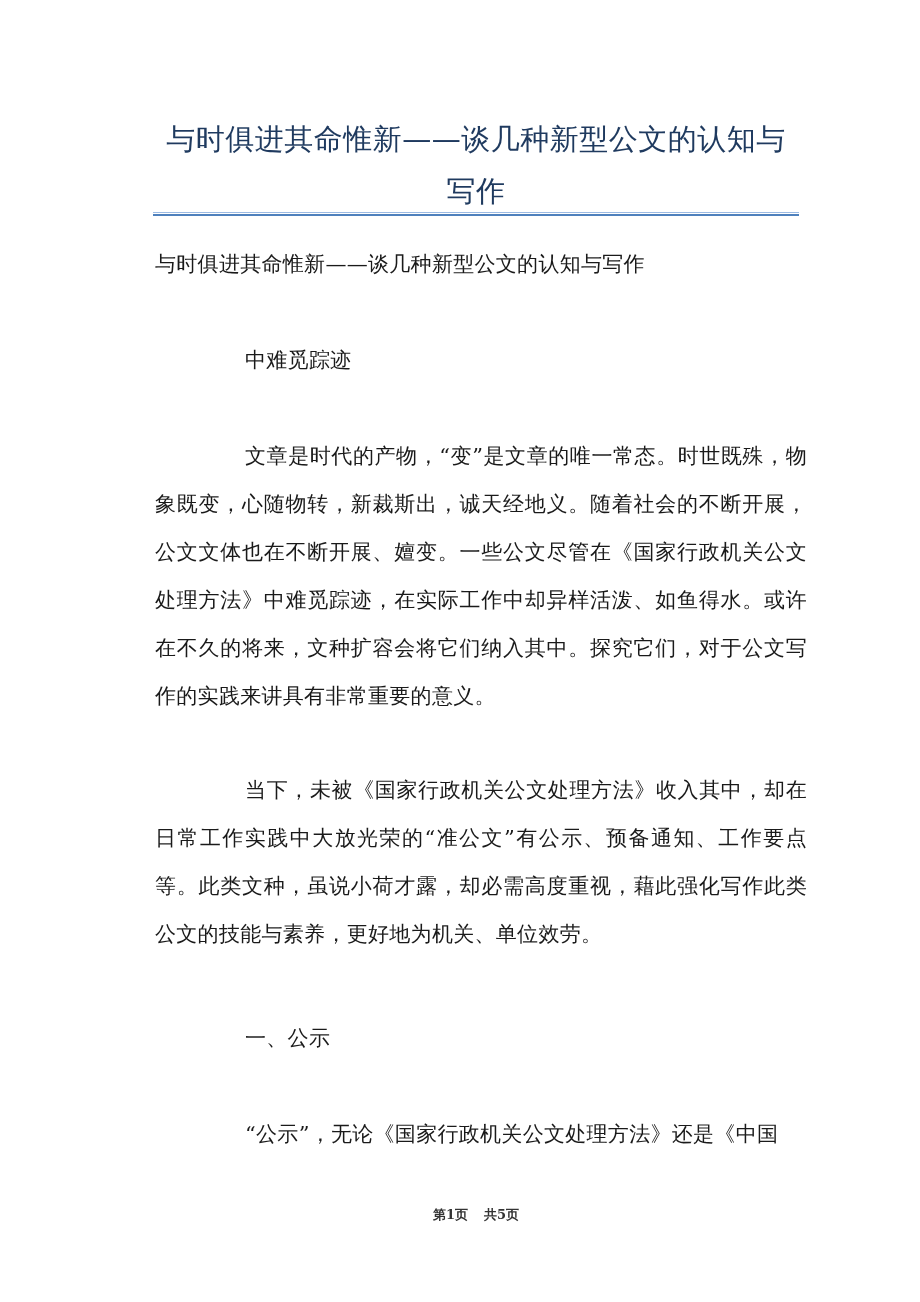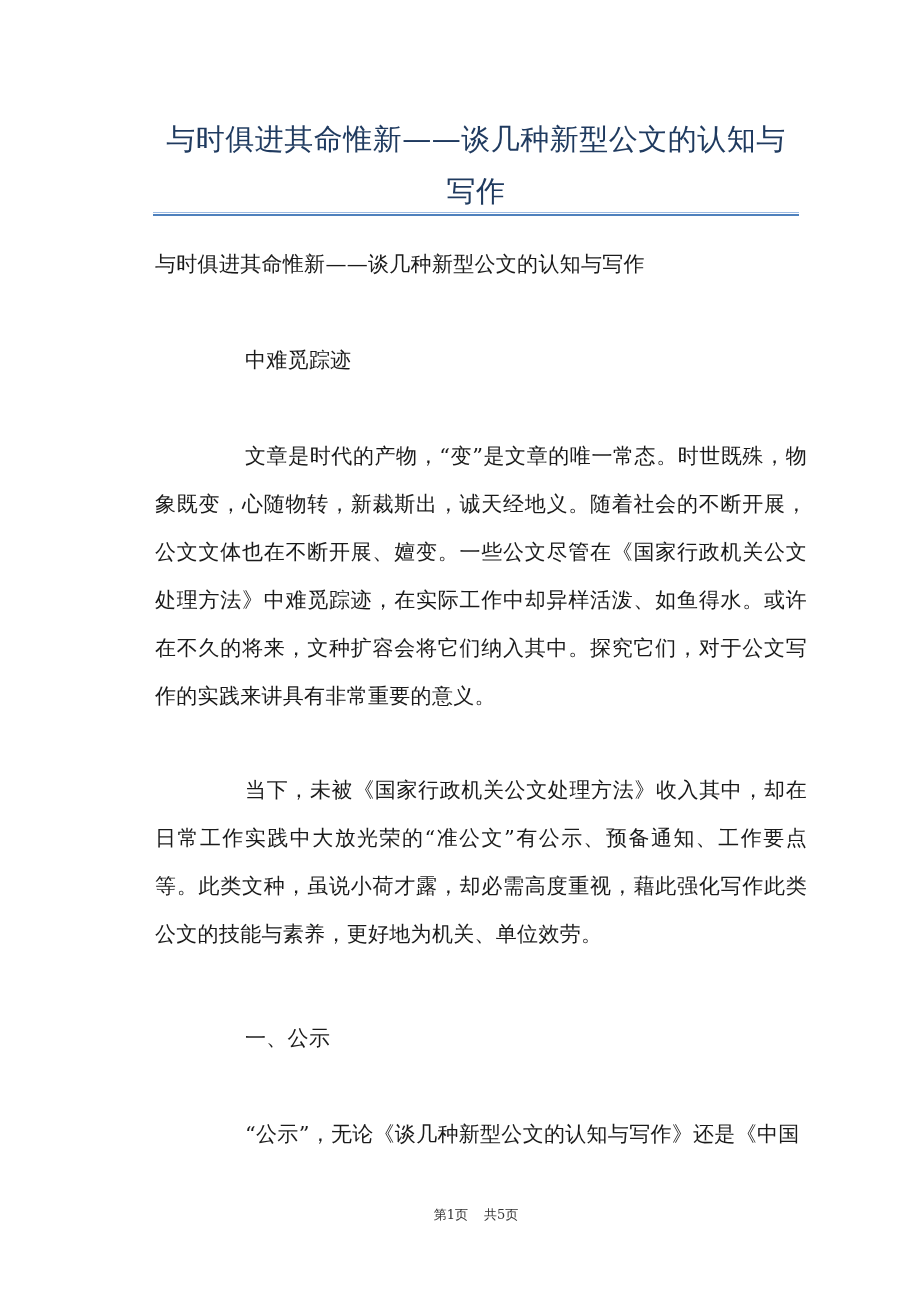--- a/index.html
+++ b/index.html
@@ -69,41 +69,41 @@
     .footer {
       position: absolute;
       left: 0;
       width: 920px;
       top: 1206px;
       text-align: center;
       font-size: 13px;
       color: #333333;
       font-family: "DejaVu Serif", "Liberation Serif", serif;
     }
-    .footer span { margin: 8px 6px; }
+    .footer span { margin: 8px 6px; font-weight: bold; }
   </style>
 </head>
 <body>
 
 <div class="page">
 
   <h1 class="doc-title">与时俱进其命惟新——谈几种新型公文的认知与写作</h1>
 
   <div class="title-rule"></div>
 
   <p class="para p-subtitle">与时俱进其命惟新——谈几种新型公文的认知与写作</p>
 
   <p class="para indent p-author">中难觅踪迹</p>
 
   <p class="para indent p-body1">文章是时代的产物，“变”是文章的唯一常态。时世既殊，物象既变，心随物转，新裁斯出，诚天经地义。随着社会的不断开展，公文文体也在不断开展、嬗变。一些公文尽管在《国家行政机关公文处理方法》中难觅踪迹，在实际工作中却异样活泼、如鱼得水。或许在不久的将来，文种扩容会将它们纳入其中。探究它们，对于公文写作的实践来讲具有非常重要的意义。</p>
 
   <p class="para indent p-body2">当下，未被《国家行政机关公文处理方法》收入其中，却在日常工作实践中大放光荣的“准公文”有公示、预备通知、工作要点等。此类文种，虽说小荷才露，却必需高度重视，藉此强化写作此类公文的技能与素养，更好地为机关、单位效劳。</p>
 
   <p class="para indent p-heading1">一、公示</p>
 
-  <p class="para indent p-body3">“公示”，无论《谈几种新型公文的认知与写作》还是《中国</p>
+  <p class="para indent p-body3">“公示”，无论《国家行政机关公文处理方法》还是《中国</p>
 
   <div class="footer">
     <span>第1页</span>
     <span>共5页</span>
   </div>
 
 </div>
 
 </body></html>

